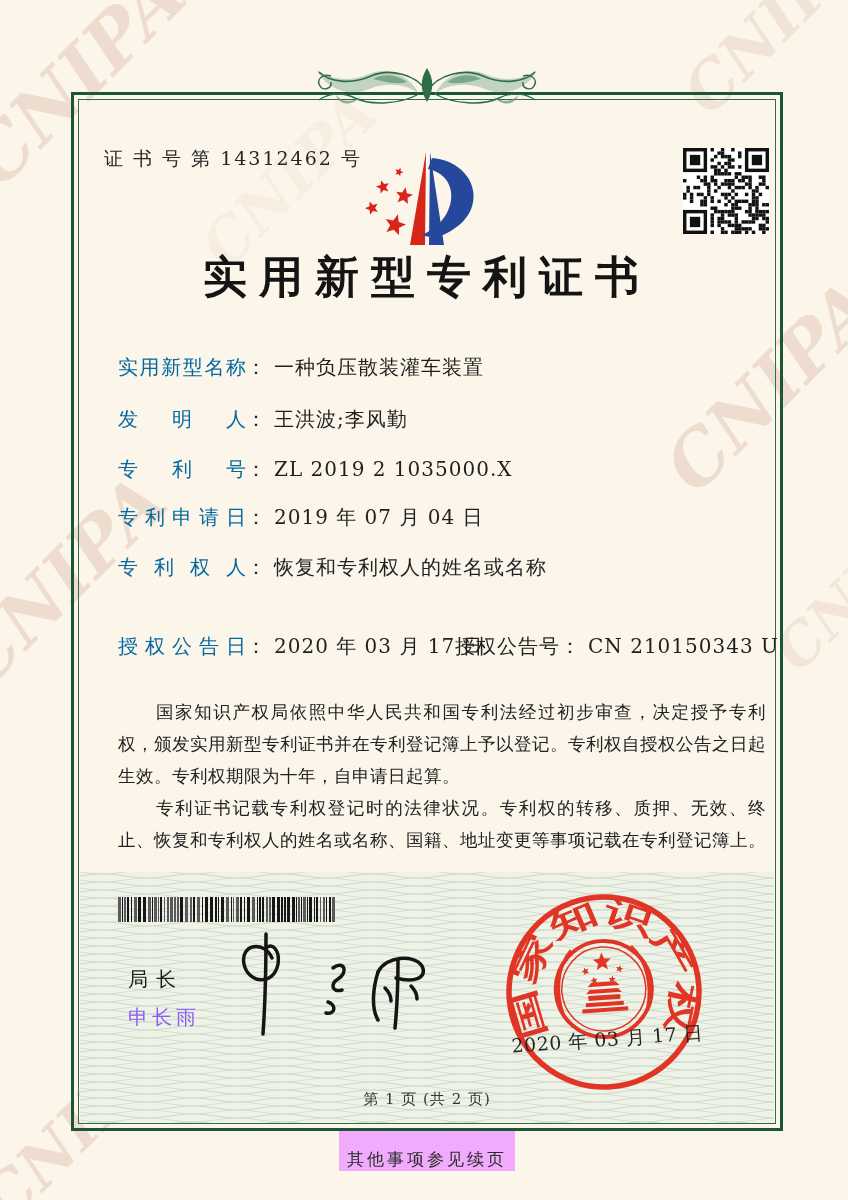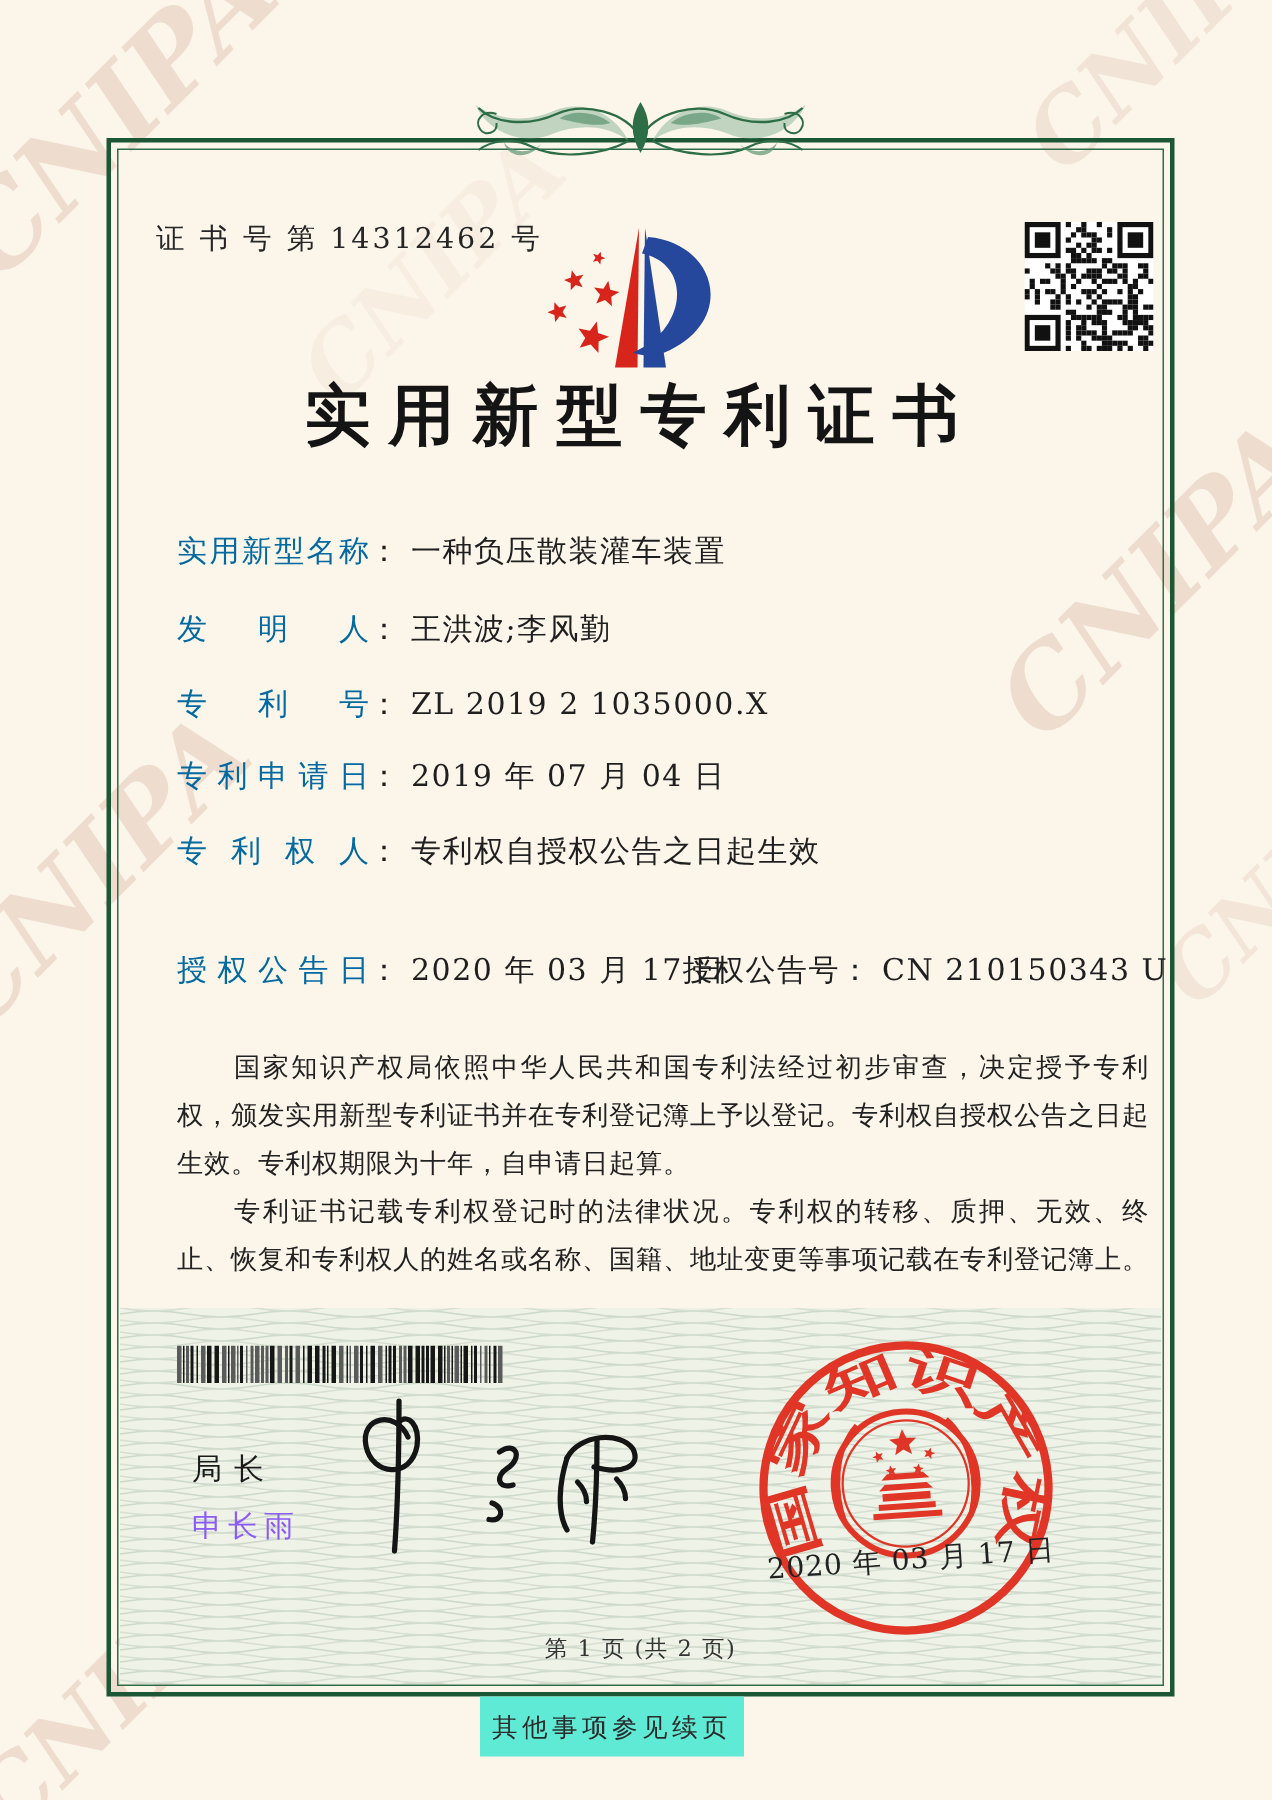--- a/index.html
+++ b/index.html
@@ -48,22 +48,22 @@
     margin:0;text-indent:38px;font-size:17.5px;line-height:32px;letter-spacing:0.5px;color:#222;
     text-align:justify;
   }
   .signer-title{position:absolute;left:128px;top:966px;font-size:20px;letter-spacing:8px;color:#1b1b1b;}
   .signer-name{position:absolute;left:128px;top:1004px;font-size:20px;letter-spacing:4px;color:#8b5cf6;}
   .page-indicator{
     position:absolute;left:71px;top:1090px;width:712px;text-align:center;
     font-size:15px;letter-spacing:1px;color:#333;
   }
   .note-box{
-    position:absolute;left:320px;top:1131px;width:176px;height:40px;background:#5eead4;
-    display:flex;align-items:center;justify-content:center;z-index:5;
+    position:absolute;left:339px;top:1131px;width:176px;height:40px;background:#f0abfc;
+    display:flex;align-items:flex-end;justify-content:center;z-index:5;
   }
   .note-box span{font-size:17px;letter-spacing:3px;color:#2b2b2b;}
   svg{display:block;}
 </style>
 </head>
 <body>
 
 <span class="wm" style="left:-58px;top:40px;font-size:74px;opacity:.5">CNIPA</span>
 <span class="wm" style="left:662px;top:-8px;font-size:62px;opacity:.38">CNIPA</span>
 <span class="wm" style="left:180px;top:150px;font-size:60px;opacity:.15">CNIPA</span>
@@ -343,21 +343,21 @@
   <div class="row" style="top:406px">
     <span class="lbl">发明人</span><span class="colon">：</span><span class="val">王洪波;李风勤</span>
   </div>
   <div class="row" style="top:456px">
     <span class="lbl">专利号</span><span class="colon">：</span><span class="val">ZL 2019 2 1035000.X</span>
   </div>
   <div class="row" style="top:504px">
     <span class="lbl">专利申请日</span><span class="colon">：</span><span class="val">2019 年 07 月 04 日</span>
   </div>
   <div class="row" style="top:554px">
-    <span class="lbl">专利权人</span><span class="colon">：</span><span class="val">专利权自授权公告之日起生效</span>
+    <span class="lbl">专利权人</span><span class="colon">：</span><span class="val">恢复和专利权人的姓名或名称</span>
   </div>
   <div class="row" style="top:633px">
     <span class="lbl">授权公告日</span><span class="colon">：</span><span class="val">2020 年 03 月 17 日</span>
     <span class="pair2">
       <span class="lbl2">授权公告号</span><span class="colon">：</span><span class="val">CN 210150343 U</span>
     </span>
   </div>
 
   <div class="paras">
     <p>国家知识产权局依照中华人民共和国专利法经过初步审查，决定授予专利权，颁发实用新型专利证书并在专利登记簿上予以登记。专利权自授权公告之日起生效。专利权期限为十年，自申请日起算。</p>

